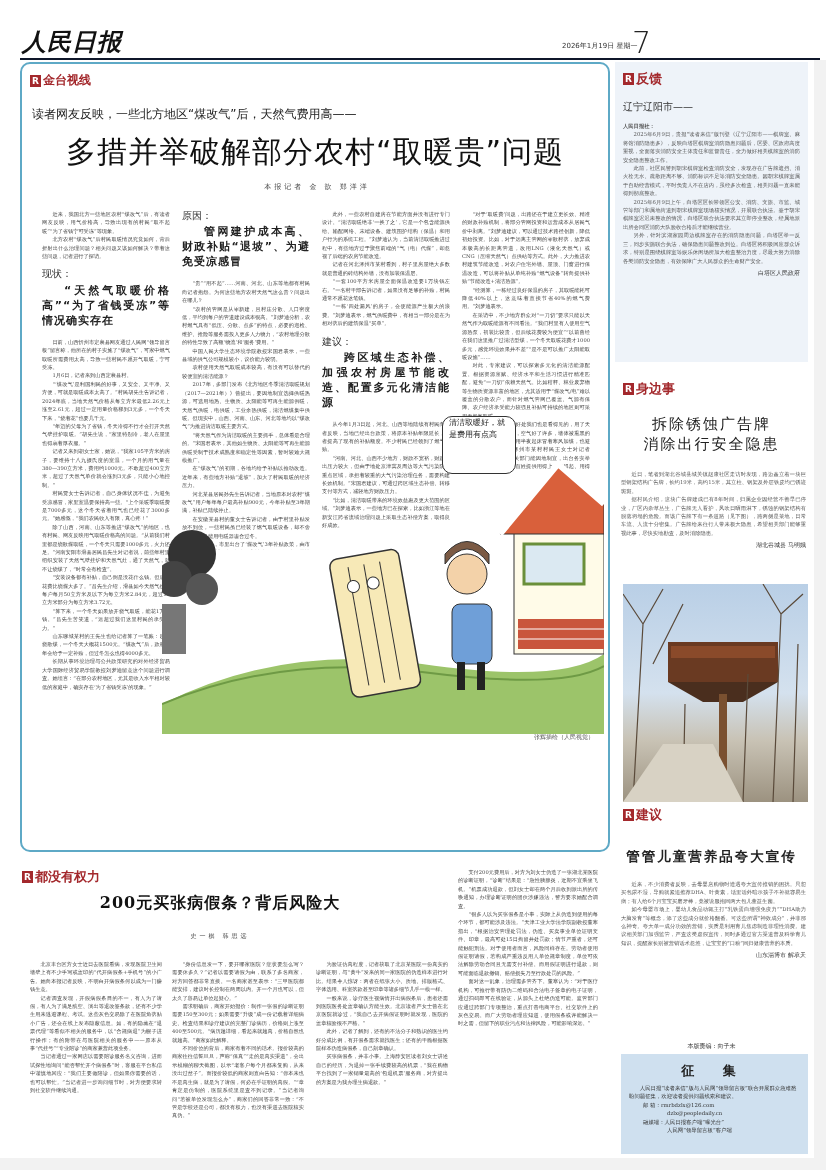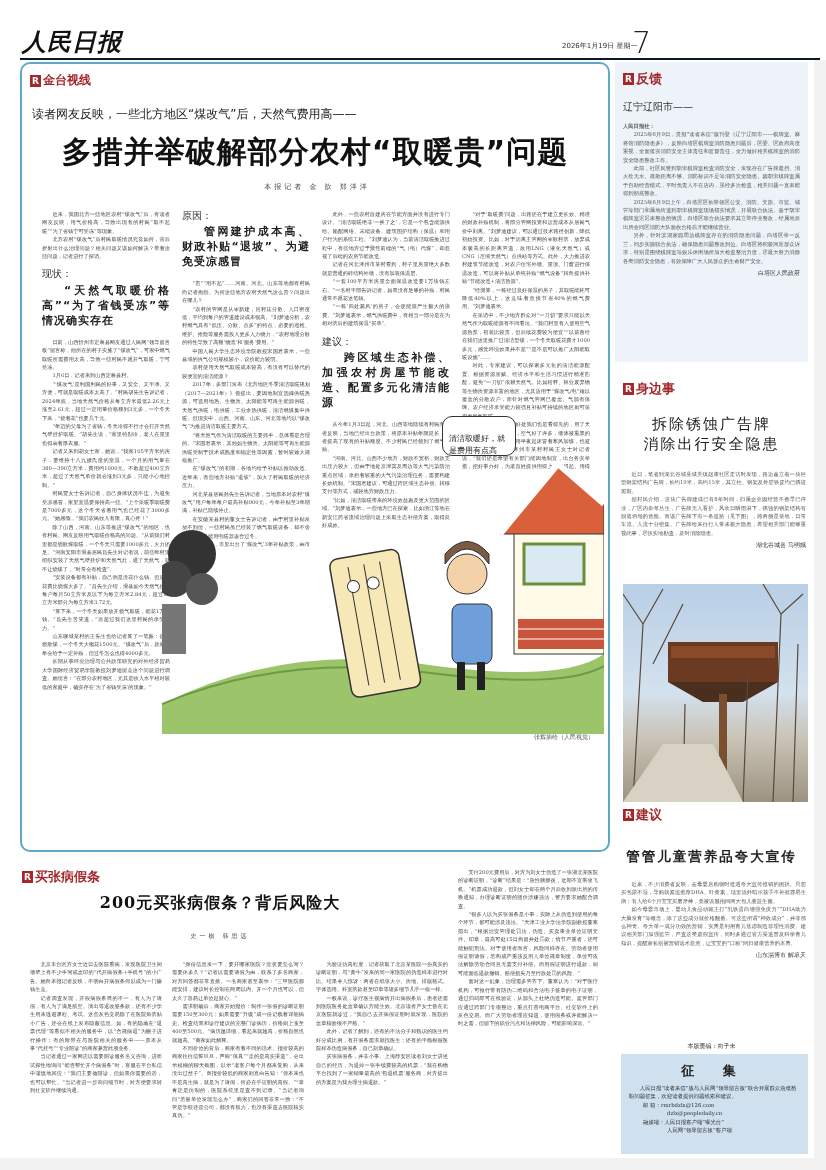--- a/index.html
+++ b/index.html
@@ -11,32 +11,32 @@
   .page-date { position: absolute; left: 542px; top: 19px; font-size: 7px; color: #333; font-family: "DejaVu Sans", sans-serif; }
   .page-no { position: absolute; left: 612px; top: 3px; font-size: 30px; color: #222; font-family: "DejaVu Sans", sans-serif; font-weight: 300; }
   .page-section { position: absolute; left: 643px; top: 4px; font-size: 27px; color: #222; font-family: "DejaVu Sans", sans-serif; letter-spacing: 1px; }
   .page-section-bracket { position: absolute; right: -6px; top: 2px; width: 10px; height: 32px; border-right: 2px solid #222; border-bottom: 2px solid #222; border-radius: 0 0 8px 0; }
 
   .feature-box { position: absolute; left: 20px; top: 62px; width: 590px; height: 790px; border: 2px solid #5ea9c6; border-radius: 10px; background: #fff; }
   .col-tag { font-family: "DejaVu Sans", sans-serif; font-weight: bold; color: #a3282c; font-size: 12px; display: flex; align-items: center; gap: 2px; }
   .col-tag .rbox { display: inline-block; width: 11px; height: 12px; background: #a3282c; color: #fff; font-size: 9px; line-height: 12px; text-align: center; font-weight: bold; }
   .feature-tag { position: absolute; left: 8px; top: 8px; }
   .kicker { position: absolute; left: 10px; top: 42px; font-size: 12px; font-family: "DejaVu Sans", sans-serif; color: #222; }
-  .headline { position: absolute; left: 8px; top: 68px; width: 570px; text-align: center; font-size: 30px; font-weight: 700; font-family: "DejaVu Sans", sans-serif; color: #111; letter-spacing: 1px; }
+  .headline { position: absolute; left: 8px; top: 68px; width: 570px; text-align: center; font-size: 30px; font-weight: 400; font-family: "DejaVu Sans", sans-serif; color: #111; letter-spacing: 1px; }
   .byline { position: absolute; left: 0; width: 590px; top: 118px; text-align: center; font-size: 7px; color: #444; letter-spacing: 3px; }
 
   .cols { position: absolute; left: 20px; top: 146px; width: 552px; height: 560px; }
   .col { position: absolute; top: 0; width: 128px; font-size: 5.2px; line-height: 8.4px; color: #444; text-align: justify; overflow: hidden; }
   .col p { text-indent: 2em; }
   .subhead-label { font-size: 10px; color: #333; margin: 10px 0 4px 0; text-indent: 0 !important; }
   .subhead { font-size: 11px; line-height: 15px; font-weight: bold; color: #222; margin-bottom: 10px; text-indent: 2em; letter-spacing: 1px; font-family: "DejaVu Sans", sans-serif; }
 
   .cartoon { position: absolute; left: 140px; top: 340px; width: 442px; height: 330px; }
   .cartoon-caption { position: absolute; right: 10px; bottom: -8px; font-size: 6px; color: #555; }
-  .bubble { position: absolute; left: 280px; top: 12px; width: 74px; height: 40px; background: #fff; border: 1px solid #333; border-radius: 10px; font-size: 8px; line-height: 12px; padding: 16px 6px; font-family: "DejaVu Sans", sans-serif; color: #222; }
+  .bubble { position: absolute; left: 280px; top: 12px; width: 74px; height: 58px; background: #fff; border: 1px solid #333; border-radius: 10px; font-size: 8px; line-height: 12px; padding: 0 6px; font-family: "DejaVu Sans", sans-serif; color: #222; }
 
   
   .right-col { position: absolute; left: 615px; top: 62px; width: 205px; }
   .fb-box { position: absolute; left: 0; top: 0; width: 193px; height: 300px; background: #eef3f9; padding: 8px 8px; }
   .fb-sub { margin-top: 12px; font-size: 10px; color: #333; font-family: "DejaVu Sans", sans-serif; }
   .fb-title { margin-top: 6px; text-align: center; font-size: 13.5px; line-height: 20px; color: #222; letter-spacing: 2px; font-family: "DejaVu Sans", sans-serif; }
   .small-text { font-size: 5.3px; line-height: 8.4px; color: #555; text-align: justify; margin-top: 8px; }
   .small-text p { text-indent: 2em; }
   .sig { text-align: right; font-size: 6px; color: #333; margin-top: 4px; }
 
@@ -245,21 +245,21 @@
       <div class="ind"><span>邮 箱：</span><span>rmrbdzlx@126.com</span></div>
       <div class="ind2">dzlx@peopledaily.cn</div>
       <div class="ind"><span>融媒端：</span><span>人民日报客户端“曝光台”</span></div>
       <div class="ind2">人民网“领导留言板”客户端</div>
     </div>
   </div>
 </div>
 
 <div class="col-tag bx-tag" style="font-size:13px">
   <span class="rbox">R</span>
-  <span>买张病假条</span>
+  <span>都没有权力</span>
 </div>
 <div class="bx-title">200元买张病假条？背后风险大</div>
 <div class="bx-byline">史一棋 韩思远</div>
 
 <div class="bx-col" style="left:30px; top:960px; height:190px;">
   <p>北京丰台区方女士近日去医院看病，发现医院卫生间墙壁上有不少手写或盖印的“代开病假条+手机号”的小广告。她向本报记者反映，不明白开病假条何以成为一门赚钱生意。</p>
   <p>记者调查发现，开假病假条目的不一，有人为了请假，有人为了满足航空、演出等退改签条款，还有不少学生用来逃避课程、考试。这些灰色交易除了在医院角落贴小广告，还会在线上发布隐蔽信息。如，有的隐藏在“退票代理”等看似不相关的服务中，以“合规病退”为幌子进行操作；有的附带在与医院相关的服务中——原本从事“代挂号”“专业陪诊”的商家兼营此项业务。</p>
   <p>当记者通过一家网店以需要陪诊服务名义咨询，进而试探性地询问“能否帮忙开个病假条”时，客服在平台私信中谨慎地回应：“我们主要做陪诊，但如果你需要的话，也可以帮忙。”当记者进一步询问细节时，对方便要求转到社交软件继续沟通。</p>
 </div>
 <div class="bx-col" style="left:172px; top:960px; height:190px;">

